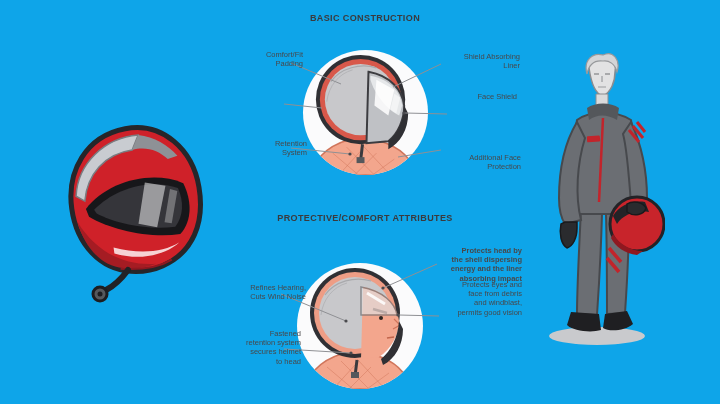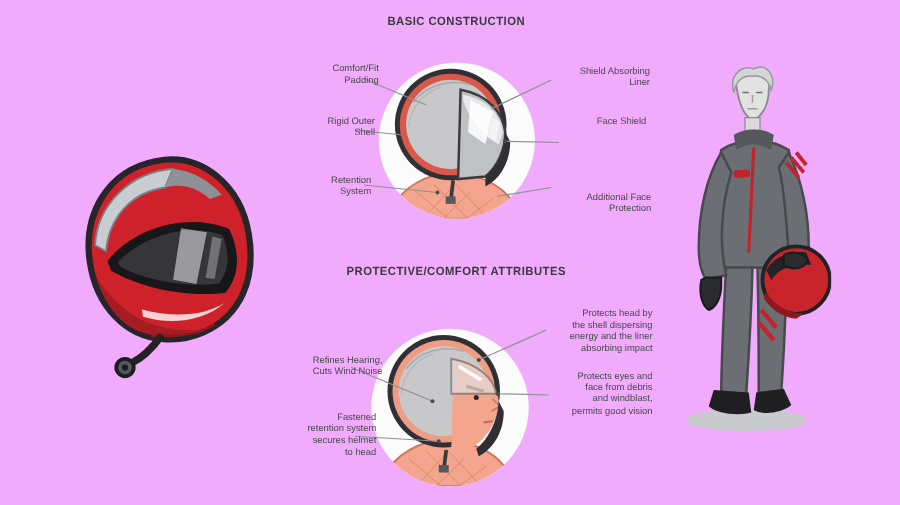--- a/index.html
+++ b/index.html
@@ -1,18 +1,18 @@
 <!DOCTYPE html>
 <html><head>
 <meta charset="utf-8">
 <style>
   html,body{margin:0;padding:0;}
   #stage{
     position:relative;width:720px;height:404px;overflow:hidden;
-    background:#f0abfc;
+    background:#0ea5e9;
     font-family:"Liberation Sans",sans-serif;
   }
   .title{
     position:absolute;text-align:center;
     font-size:9.5px;font-weight:bold;letter-spacing:.4px;
     color:#3a3a3d;transform:scaleX(.95);
     z-index:6;
   }
   .label{
     position:absolute;text-align:right;white-space:pre-line;
@@ -75,41 +75,39 @@
       <path d="M64,24 C86,28 98,40 100,52 L64,52 Z" fill="#dfe2e5" opacity="0.65" stroke="#6a6a6e" stroke-width="1.5"></path>
       <path d="M70,30 L88,41" stroke="#ffffff" stroke-width="3" opacity="0.85" fill="none"></path>
       <path d="M84,96 C94,88 101,74 102,58 L106,66 C106,82 98,96 86,102 Z" fill="#303034"></path>
       <path d="M60,97 L58,113" stroke="#3a3a3e" stroke-width="3" fill="none"></path>
       <rect x="54" y="109" width="8" height="6" fill="#55585c"></rect>
     </svg>
   </div>
 
   <div class="label" style="left:219px;top:50px;width:84px;">Comfort/Fit
 Padding</div>
-  <div class="label" style="left:216px;top:92px;width:84px;">Rigid Outer
-Shell</div>
-  <div class="label" style="left:213px;top:139px;width:84px;">Retention
+  <div class="label" style="left:223px;top:139px;width:84px;">Retention
 System</div>
   <div class="label" style="left:430px;top:52px;width:90px;">Shield Absorbing
 Liner</div>
   <div class="label" style="left:433px;top:92px;width:84px;">Face Shield</div>
   <div class="label" style="left:431px;top:153px;width:90px;">Additional Face
 Protection</div>
 
   <div class="label" style="left:213px;top:329px;width:88px;">Fastened
 retention system
 secures helmet
 to head</div>
   <div class="label" style="left:210px;top:283px;width:96px;">Refines Hearing,
 Cuts Wind Noise</div>
-  <div class="label" style="left:426px;top:246px;width:96px;">Protects head by
+  <div class="label" style="left:426px;top:246px;width:96px;font-weight:bold;">Protects head by
 the shell dispersing
 energy and the liner
 absorbing impact</div>
-  <div class="label" style="left:426px;top:296px;width:96px;">Protects eyes and
+  <div class="label" style="left:426px;top:280px;width:96px;">Protects eyes and
 face from debris
 and windblast,
 permits good vision</div>
 
   <svg id="connectors" width="720" height="404" viewBox="0 0 720 404">
     <line x1="291" y1="63" x2="341" y2="84"></line>
     <line x1="284" y1="104" x2="322" y2="108"></line>
     <line x1="291" y1="148" x2="350" y2="154"></line>
     <circle cx="350" cy="154" r="1.6"></circle>
     <line x1="441" y1="64" x2="393" y2="87"></line>

